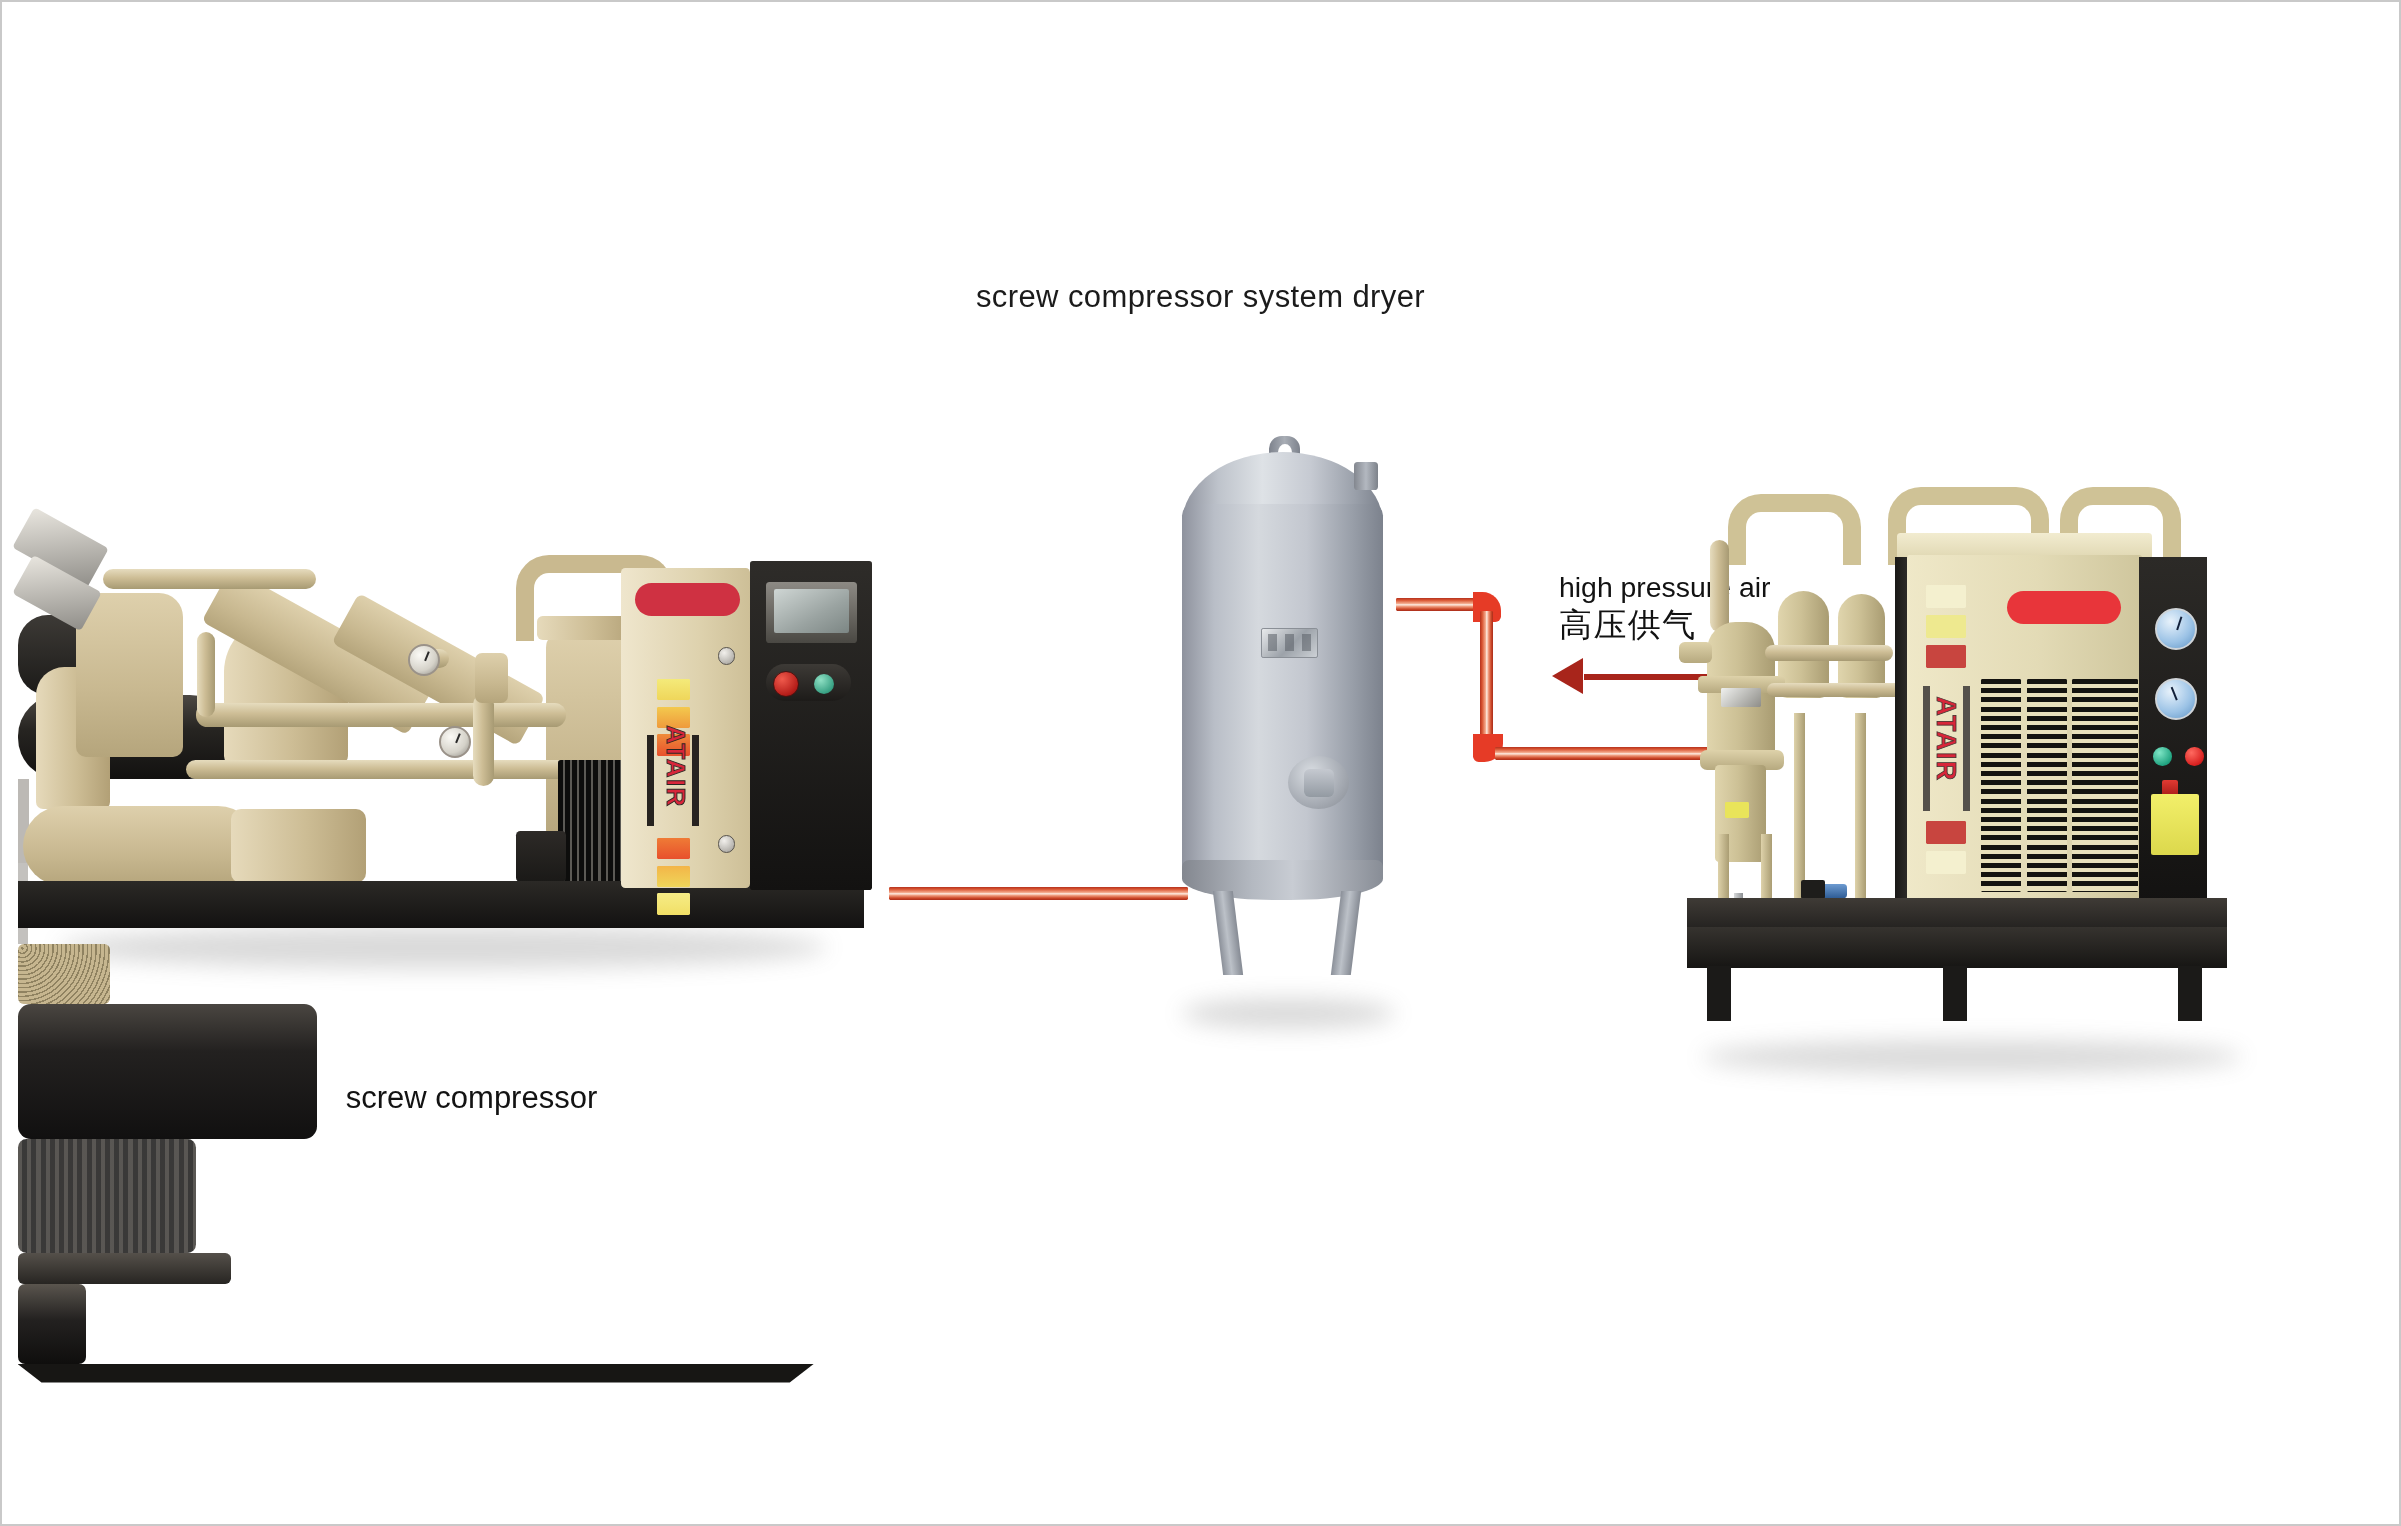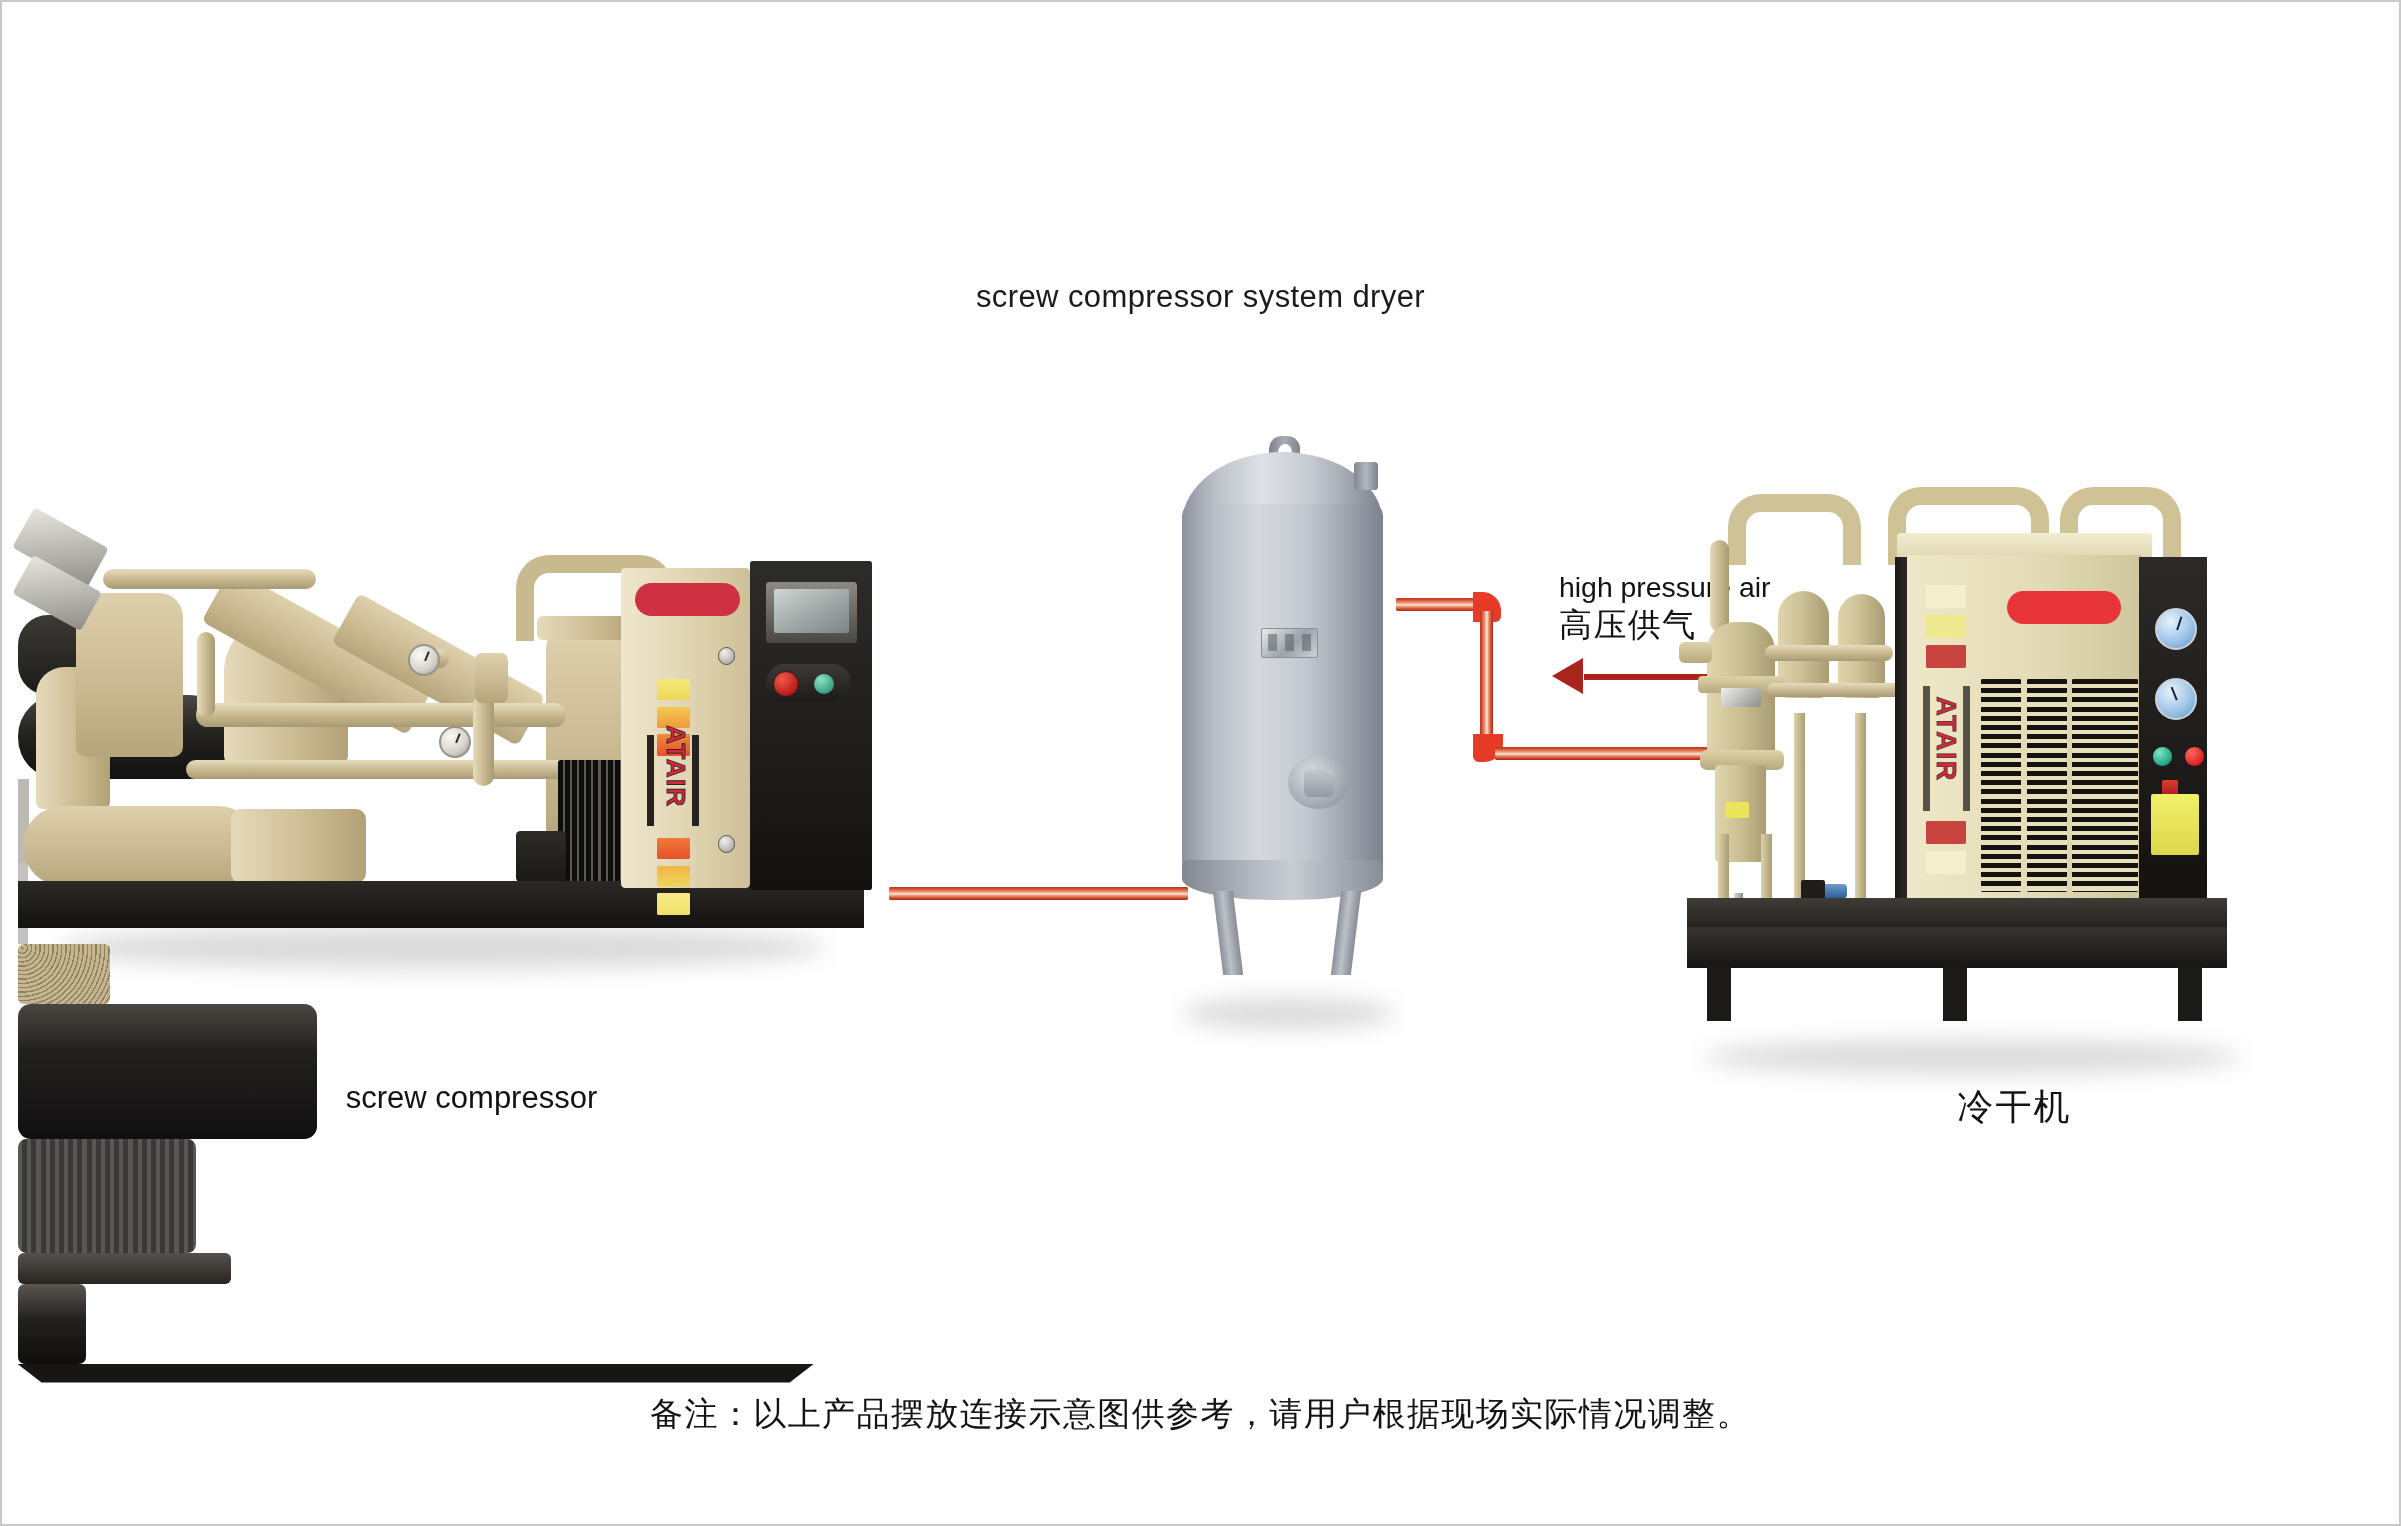--- a/index.html
+++ b/index.html
@@ -435,19 +435,17 @@
     <div class="d-yellow"></div>
 
     <div class="d-base-top"></div>
     <div class="d-base"></div>
     <div class="d-leg" style="left:20px;"></div>
     <div class="d-leg" style="left:256px;"></div>
     <div class="d-leg" style="left:491px;"></div>
   </div>
 
   <div class="caption" style="left:1792px;top:1084px;width:441px;">
-    <div class="cn">冷干机</div>
-  </div>
-
-  <div class="note">备注：以上产品摆放连接示意图供参考，请用户根据现场实际情况调整。</div>
+  </div>
+
 
 </div>
 
 
 </body></html>

